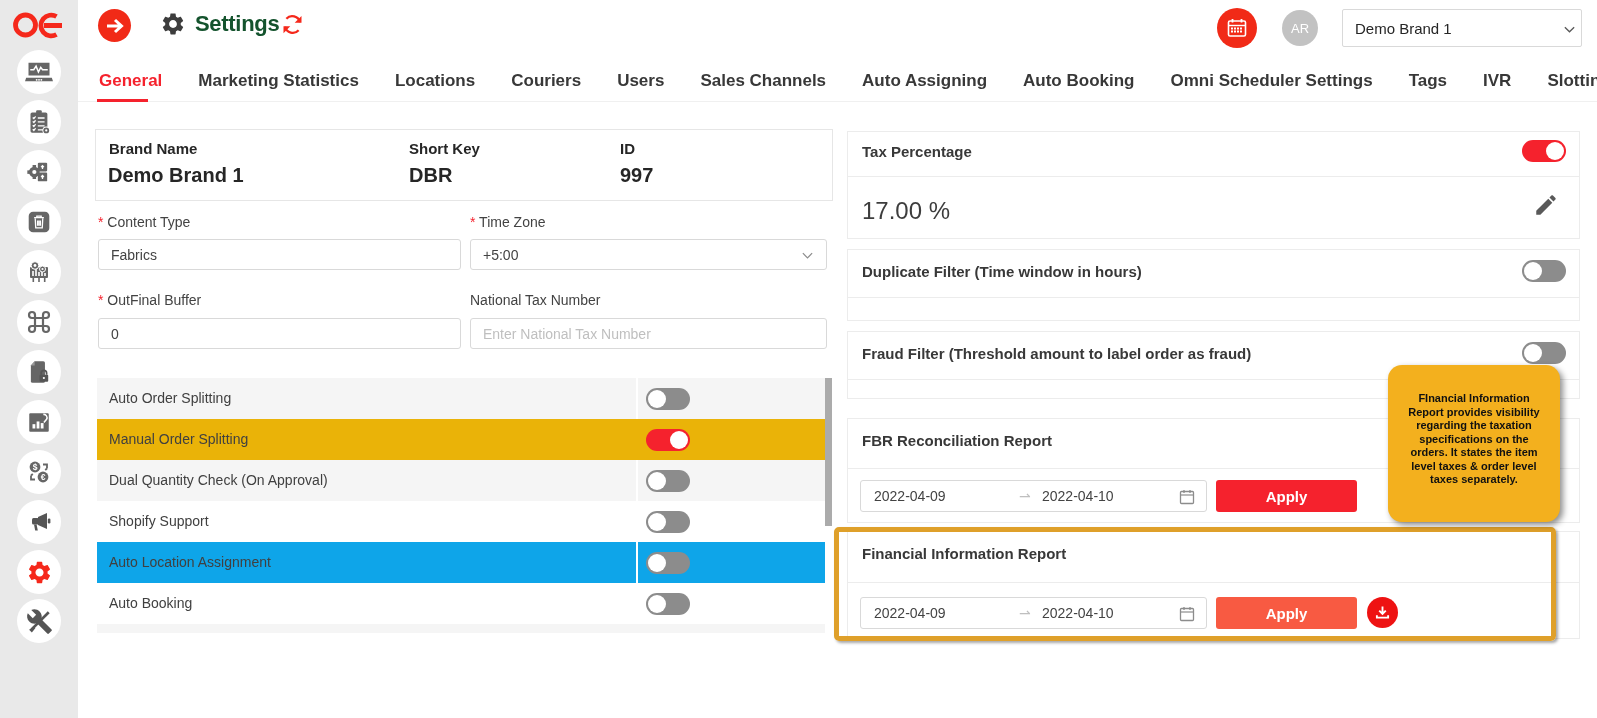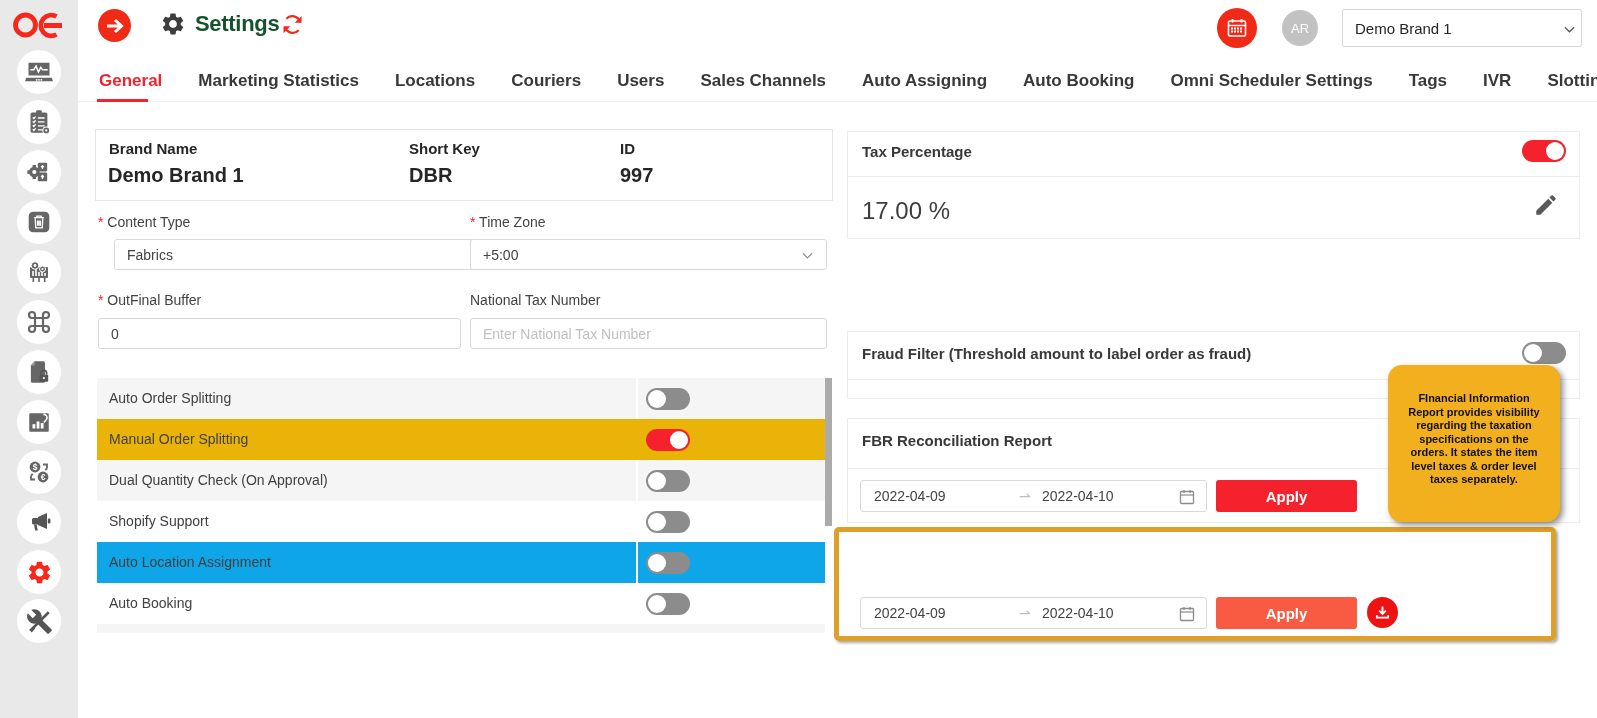--- a/index.html
+++ b/index.html
@@ -242,21 +242,21 @@
   <div class="abs" style="left:95px;top:129px;width:738px;height:72px;border:1px solid #e6e6e6;">
     <div class="abs" style="left:13px;top:10px;font-size:15px;font-weight:bold;color:#262626;">Brand Name</div>
     <div class="abs" style="left:12px;top:34px;font-size:20px;font-weight:bold;color:#262626;">Demo Brand 1</div>
     <div class="abs" style="left:313px;top:10px;font-size:15px;font-weight:bold;color:#262626;">Short Key</div>
     <div class="abs" style="left:313px;top:34px;font-size:20px;font-weight:bold;color:#262626;">DBR</div>
     <div class="abs" style="left:524px;top:10px;font-size:15px;font-weight:bold;color:#262626;">ID</div>
     <div class="abs" style="left:524px;top:34px;font-size:20px;font-weight:bold;color:#262626;">997</div>
   </div>
 
   <div class="lbl req" style="left:98px;top:214px;">Content Type</div>
-  <div class="ipt" style="left:114px;top:239px;width:363px;height:31px;">Fabrics</div>
+  <div class="ipt" style="left:98px;top:239px;width:363px;height:31px;">Fabrics</div>
   <div class="lbl req" style="left:470px;top:214px;">Time Zone</div>
   <div class="ipt" style="left:470px;top:239px;width:357px;height:31px;">+5:00
     <svg class="abs" style="right:12px;top:9px" width="13" height="13" viewBox="0 0 14 14">
         <path d="M2 4.5 L7 9.5 L12 4.5" stroke="#8c8c8c" stroke-width="1.3" fill="none"></path>
       </svg>
   </div>
   <div class="lbl req" style="left:98px;top:292px;">OutFinal Buffer</div>
   <div class="ipt" style="left:98px;top:318px;width:363px;height:31px;">0</div>
   <div class="lbl" style="left:470px;top:292px;">National Tax Number</div>
   <div class="ipt" style="left:470px;top:318px;width:357px;height:31px;color:#bfbfbf;">Enter National Tax Number</div>
@@ -308,20 +308,27 @@
     <div class="tog on" style="left:674px;top:8px;">
         <div class="knob"></div>
       </div>
     <div class="pline" style="top:44px;"></div>
     <div class="abs" style="left:14px;top:64px;font-size:24px;color:#3d3d3d;line-height:29px;">17.00 %</div>
     <svg class="abs" style="left:685px;top:60px" width="26" height="26" viewBox="0 0 24 24">
         <path fill="#595959" d="M3 17.2 V21 h3.8 L17.8 9.9 l-3.7-3.7 L3 17.2 z M20.7 7 c.4-.4 .4-1 0-1.4 l-2.3-2.3 c-.4-.4-1-.4-1.4 0 l-1.8 1.8 3.7 3.7 1.8-1.8 z"></path>
       </svg>
   </div>
 
+  <div class="panel" style="top:249px;height:72px;">
+    <div class="phead" style="top:13px;">Duplicate Filter (Time window in hours)</div>
+    <div class="tog" style="left:674px;top:10px;">
+        <div class="knob"></div>
+      </div>
+    <div class="pline" style="top:47px;"></div>
+  </div>
 
   <div class="panel" style="top:331px;height:68px;">
     <div class="phead" style="top:13px;">Fraud Filter (Threshold amount to label order as fraud)</div>
     <div class="tog" style="left:674px;top:10px;">
         <div class="knob"></div>
       </div>
     <div class="pline" style="top:47px;"></div>
   </div>
 
   <div class="panel" style="top:418px;height:105px;">
@@ -333,20 +340,24 @@
       <div class="ar">⇀</div>
       <div class="d2">2022-04-10</div>
     <svg class="abs" style="right:11px;top:8px" width="16" height="16" viewBox="0 0 16 16">
         <rect x="1.5" y="2.5" width="13" height="12" rx="1" fill="none" stroke="#8c8c8c" stroke-width="1.3"></rect>
         <path d="M1.5 6 H14.5" stroke="#8c8c8c" stroke-width="1.2"></path>
         <path d="M5 1 V4 M11 1 V4" stroke="#8c8c8c" stroke-width="1.3"></path>
       </svg>
   </div>
   <div class="applybtn" style="top:480px;background:#f5222d;">Apply</div>
 
+  <div class="panel" style="top:531px;height:108px;">
+    <div class="phead" style="top:13px;">Financial Information Report</div>
+    <div class="pline" style="top:50px;"></div>
+  </div>
   <div class="dbox" style="top:597px;">
     <div class="d1">2022-04-09</div>
       <div class="ar">⇀</div>
       <div class="d2">2022-04-10</div>
     <svg class="abs" style="right:11px;top:8px" width="16" height="16" viewBox="0 0 16 16">
         <rect x="1.5" y="2.5" width="13" height="12" rx="1" fill="none" stroke="#8c8c8c" stroke-width="1.3"></rect>
         <path d="M1.5 6 H14.5" stroke="#8c8c8c" stroke-width="1.2"></path>
         <path d="M5 1 V4 M11 1 V4" stroke="#8c8c8c" stroke-width="1.3"></path>
       </svg>
   </div>

